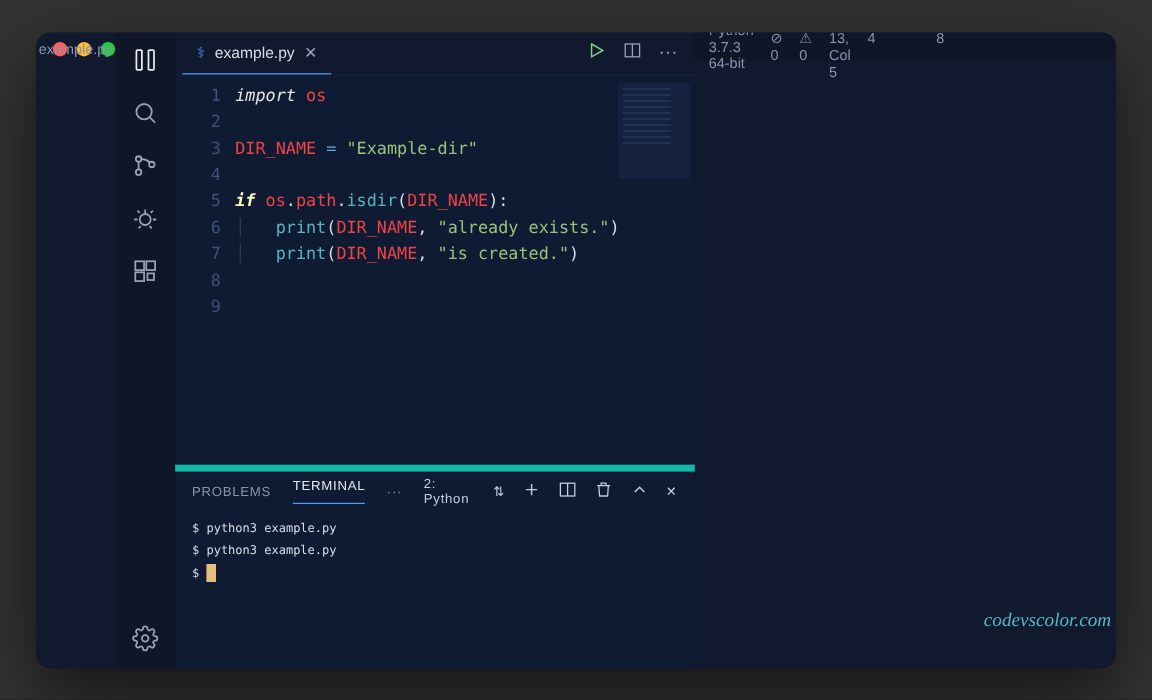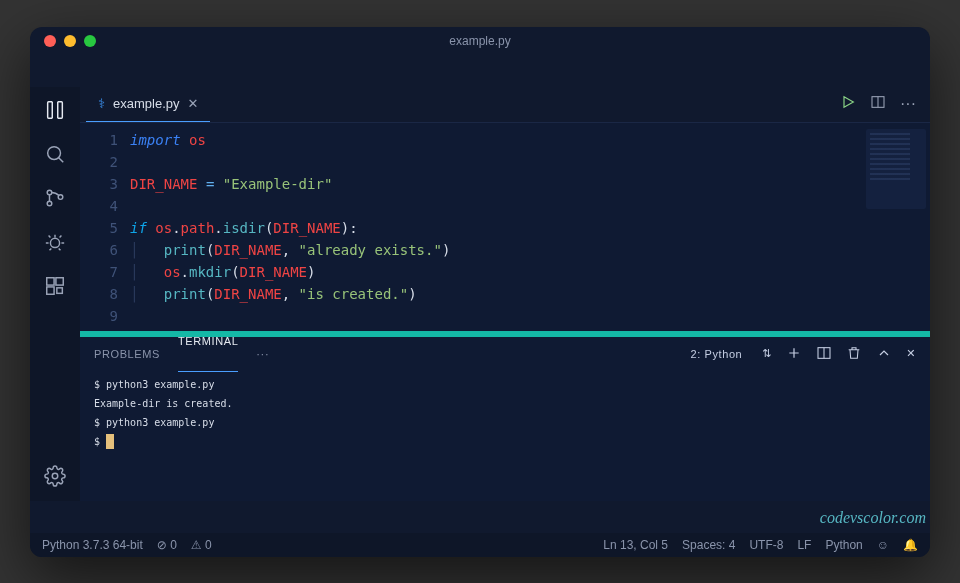--- a/index.html
+++ b/index.html
@@ -1,17 +1,17 @@
 <!DOCTYPE html>
 <html><head>
 <meta charset="utf-8">
 <style>
 * { margin:0; padding:0; box-sizing:border-box; }
 body { background:#333; font-family:-apple-system,BlinkMacSystemFont,"Segoe UI",sans-serif; display:flex; justify-content:center; align-items:center; height:100vh; }
-.window { width:900px; height:530px; background:#10192e; border-radius:12px; box-shadow:0 20px 60px rgba(0,0,0,0.6); display:flex; flex-direction:column; overflow:hidden; position:relative;gap:32px; }
+.window { width:900px; height:530px; background:#10192e; border-radius:12px; box-shadow:0 20px 60px rgba(0,0,0,0.6); display:flex; flex-direction:row; overflow:hidden; position:relative; }
 .titlebar { height:28px; display:flex; align-items:center; position:relative; }
 .traffic { display:flex; gap:8px; padding-left:14px; }
 .tbtn { width:12px; height:12px; border-radius:50%; }
 .tbtn.red { background:#ff5f57; } .tbtn.yel { background:#febc2e; } .tbtn.grn { background:#28c840; }
 .wtitle { position:absolute; left:0; right:0; text-align:center; color:#8a94ab; font-size:12px; }
 .main { flex:1; display:flex; min-height:0; }
 .actbar { width:50px; background:#0e1628; display:flex; flex-direction:column; align-items:center; padding-top:10px; gap:18px; }
 .actbar .spacer { flex:1; }
 .aicon { width:26px; height:26px; color:#9aa3b7; display:flex; align-items:center; justify-content:center; cursor:pointer; }
 .aicon.active { color:#e5e9f0; }
@@ -22,26 +22,26 @@
 .tab .close { color:#9aa3b7; cursor:pointer; }
 .tabs .right { margin-left:auto; display:flex; align-items:center; gap:14px; padding-right:14px; color:#9aa3b7; }
 .tabs .right .run { color:#89d185; }
 .editor { flex:1; display:flex; font-family:Menlo,Consolas,monospace; font-size:14px; line-height:22px; overflow:hidden; position:relative; background:#0f1a33; }
 .gutter { width:50px; text-align:right; color:#3f5278; padding:6px 12px 0 0; }
 .gutter div { height:22px; }
 .code { flex:1; padding-top:6px; color:#d7dde8; }
 .code .ln { height:22px; white-space:pre; }
 .minimap { position:absolute; right:4px; top:6px; width:60px; height:80px; background:#14213f; border-radius:2px; }
 .minimap::before { content:""; position:absolute; left:4px; top:4px; width:40px; height:50px; background:repeating-linear-gradient(#2a3c63 0 2px, transparent 2px 5px); opacity:0.6; }
-.kw { color:#0ea5e9; font-style:italic; } .imp { color:#3b82f6; font-style:italic; }
+.kw { color:#fef9c3; font-style:italic;font-weight:bold; } .imp { color:#e5e5e5; font-style:italic; }
 .var { color:#ef4444; } .str { color:#98c379; } .fn { color:#56b6c2; } .op { color:#61afef; } .pl { color:#d7dde8; }
 .guide { color:#2b3b5e; }
 .panel { height:170px; display:flex; flex-direction:column; border-top:6px solid #14b8a6; background:#0f1a33; }
 .ptabs { height:34px; display:flex; align-items:center; padding:0 14px; gap:18px; color:#8a94ab; font-size:11px; letter-spacing:0.6px; }
-.ptabs .ptab.active { color:#e5e9f0; border-bottom:1px solid #4a9eff; padding-bottom:24px; }
+.ptabs .ptab.active { color:#e5e9f0; border-bottom:1px solid #4a9eff; padding-bottom:8px; }
 .ptabs .pright { margin-left:auto; display:flex; align-items:center; gap:14px; color:#c5cee3; }
 .term { flex:1; padding:4px 14px; font-family:Menlo,Consolas,monospace; font-size:10px; line-height:19px; color:#d7dde8; }
 .term .cursor { display:inline-block; width:8px; height:15px; background:#e5c07b; vertical-align:middle; }
 .statusbar { height:24px; background:#0e1628; display:flex; align-items:center; padding:0 12px; font-size:12px; color:#8a94ab; gap:14px; }
 .statusbar .sright { margin-left:auto; display:flex; gap:14px; align-items:flex-start; }
 .watermark { position:absolute; right:4px; bottom:30px; color:#56b6c2; font-style:italic; font-size:16px; font-family:cursive; }
 svg { width:22px; height:22px; }
 .ptabs svg, .tabs .right svg { width:16px; height:16px; }
 </style>
 </head>
@@ -132,21 +132,20 @@
             <div>8</div>
             <div>9</div>
           </div>
         <div class="code" id="code">
             <div class="ln"><span class="imp">import</span> <span class="var">os</span></div>
             <div class="ln"></div>
             <div class="ln"><span class="var">DIR_NAME</span> <span class="op">=</span> <span class="str">"Example-dir"</span></div>
             <div class="ln"></div>
             <div class="ln"><span class="kw">if</span> <span class="var">os</span><span class="pl">.</span><span class="var">path</span><span class="pl">.</span><span class="fn">isdir</span><span class="pl">(</span><span class="var">DIR_NAME</span><span class="pl">):</span></div>
             <div class="ln"><span class="guide">│   </span><span class="fn">print</span><span class="pl">(</span><span class="var">DIR_NAME</span><span class="pl">, </span><span class="str">"already exists."</span><span class="pl">)</span></div>
-            <div class="ln"><span class="guide">│   </span><span class="var">os</span><span class="pl">.</span><span class="fn">mkdir</span><span class="pl">(</span><span class="var">DIR_NAME</span><span class="pl">)</span></div>
             <div class="ln"><span class="guide">│   </span><span class="fn">print</span><span class="pl">(</span><span class="var">DIR_NAME</span><span class="pl">, </span><span class="str">"is created."</span><span class="pl">)</span></div>
           </div>
         <div class="minimap"></div>
       </div>
 
       <div class="panel">
         <div class="ptabs">
           <span class="ptab">PROBLEMS</span>
           <span class="ptab active">TERMINAL</span>
           <span>···</span>
@@ -164,21 +163,20 @@
                   <path d="M4 7h16M9 7V4h6v3M6 7l1 13h10l1-13"></path>
                 </svg></span>
             <span><svg viewBox="0 0 24 24" stroke="currentColor" stroke-width="1.8" fill="none">
                   <path d="M6 15l6-6 6 6"></path>
                 </svg></span>
             <span>✕</span>
           </div>
         </div>
         <div class="term" id="term">
             <div>$ python3 example.py</div>
-            <div>Example-dir is created.</div>
             <div>$ python3 example.py</div>
             <div>$ <span class="cursor"></span></div>
           </div>
       </div>
     </div>
   </div>
 
   <div class="statusbar">
     <span>Python 3.7.3 64-bit</span>
     <span>⊘ <span>0</span></span>

